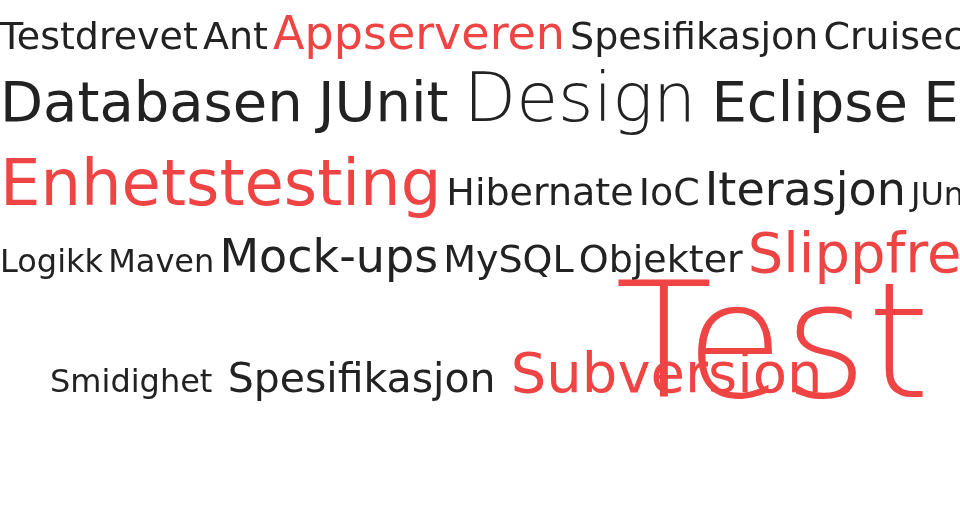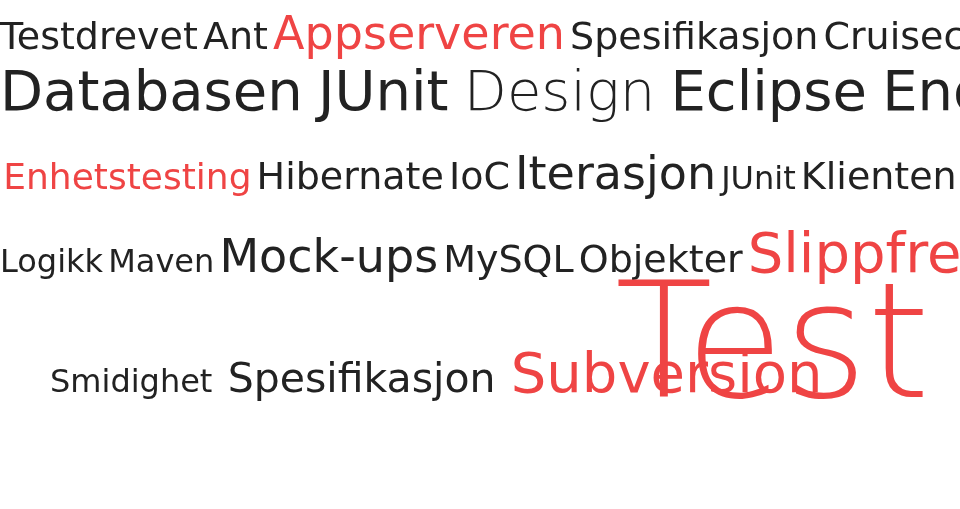--- a/index.html
+++ b/index.html
@@ -24,23 +24,23 @@
     text-align: center;
     white-space: nowrap;
   }
   .row span { display: inline; }
   .accent { color: #ef4444; }
   .w300 { font-weight: 300; }
   .s2 { font-size: 32px; margin-top: 8px; }
   .s3 { font-size: 38px; }
   .s4 { font-size: 56px; }
   .s5 { font-size: 46px; }
-  .s6 { font-size: 36px; }
+  .s6 { font-size: 64px; }
   .s7 { font-size: 41px; }
-  .s8 { font-size: 56px; }
+  .s8 { font-size: 68px; }
   .s9 { font-size: 160px; margin-left: 22px; }
 
   
   #row1 { top: 6px; }
   #row2 { top: 58px; }
   #row3 { top: 146px; }
   #row4 { top: 220px; }
   #row5 { top: 278px; }   
   #row6 { top: 436px; }
 

